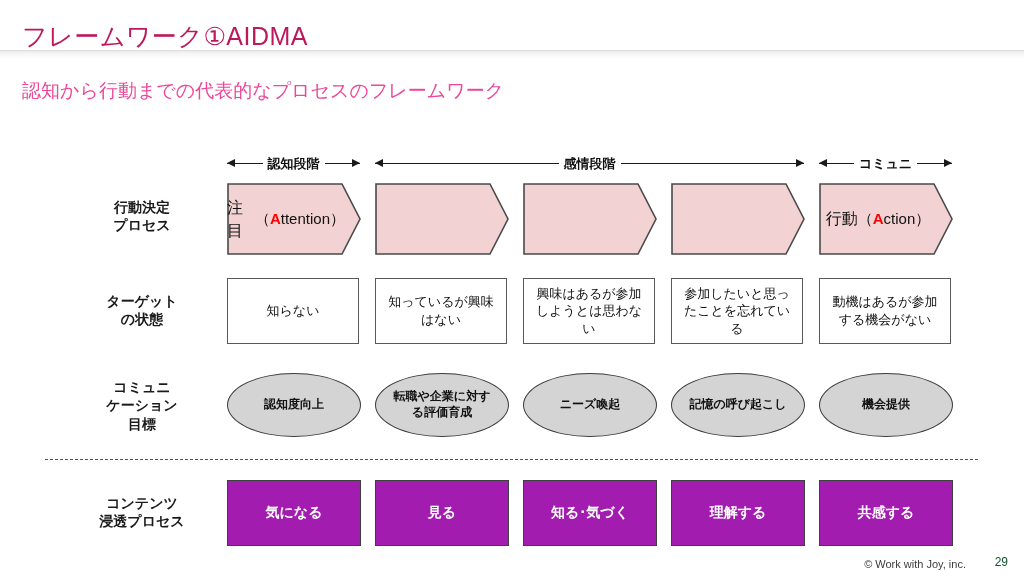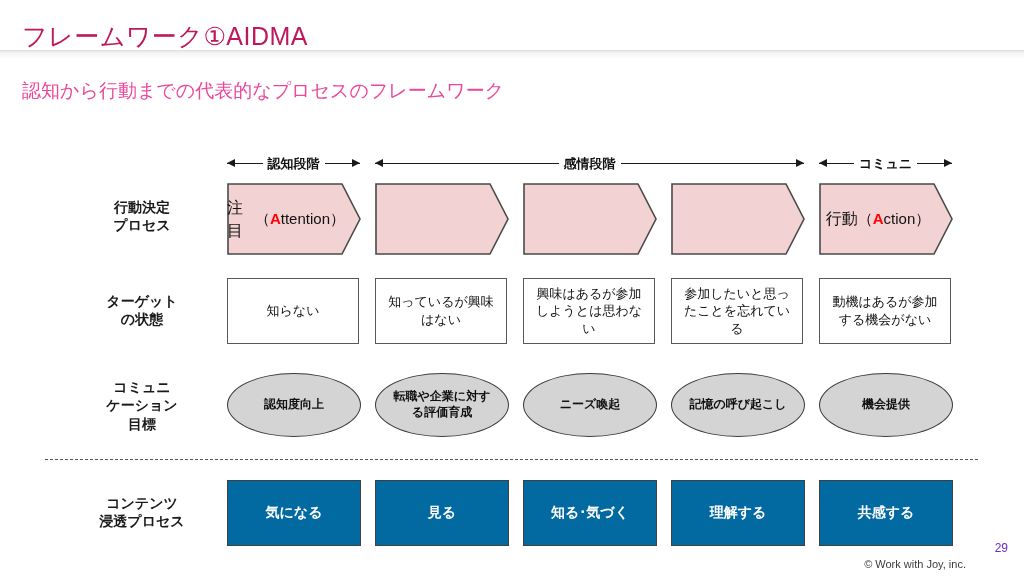--- a/index.html
+++ b/index.html
@@ -157,21 +157,21 @@
   #divider {
     position: absolute;
     left: 45px; top: 459px;
     width: 933px; height: 0;
     border-top: 1.5px dashed #555555;
   }
 
   
   .content-box {
     width: 134px; height: 66px;
-    background: #0369a1;
+    background: #a21caf;
     border: 1px solid #3f3f3f;
     display: flex;
     align-items: center;
     justify-content: center;
     text-align: center;
     font-size: 14px;
     font-weight: 700;
     color: #ffffff;
     box-sizing: border-box;
   }
@@ -179,23 +179,23 @@
   
   #footer-copyright {
     position: absolute;
     right: 58px; bottom: 6px;
     font-size: 11px;
     color: #3c3c3c;
     white-space: nowrap;
   }
   #footer-pagenum {
     position: absolute;
-    right: 16px; bottom: 21px;
+    right: 16px; bottom: 7px;
     font-size: 12px;
-    color: #6d28d9;
+    color: #14532d;
   }
 </style>
 </head>
 <body>
 
 <div id="slide-title">フレームワーク①AIDMA</div>
 <div id="title-rule"></div>
 <div id="slide-subtitle">認知から行動までの代表的なプロセスのフレームワーク</div>
 
 <div id="stage-bands">

